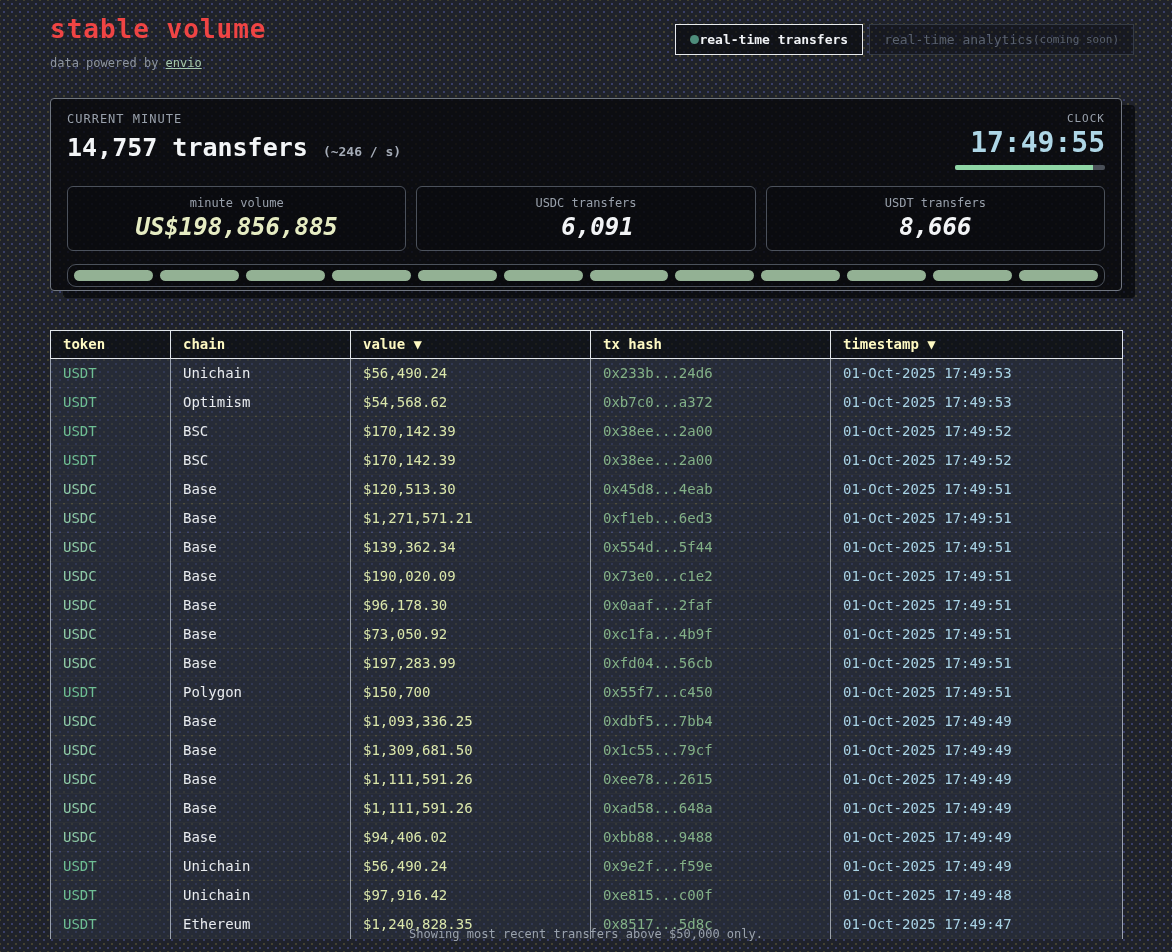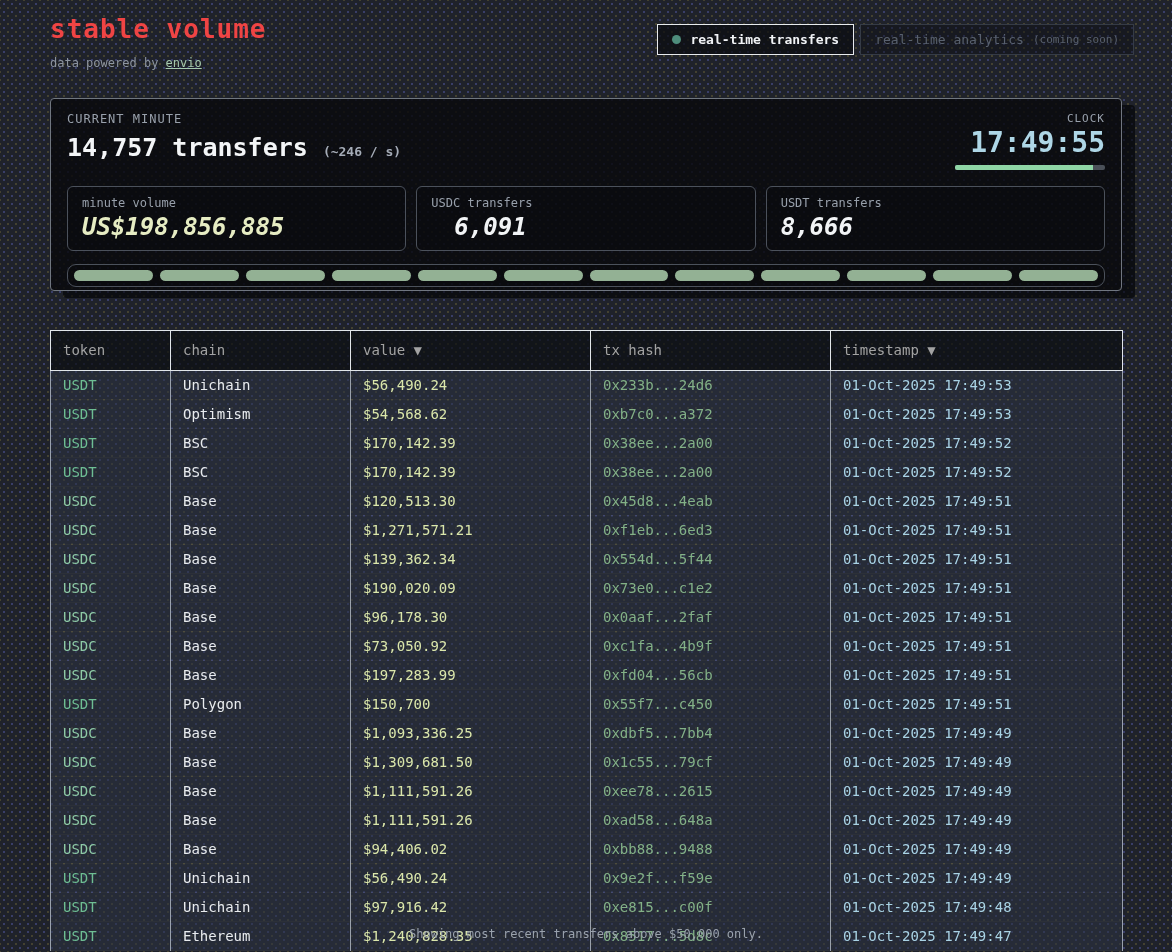--- a/index.html
+++ b/index.html
@@ -17,21 +17,21 @@
     color:#e9ecef;
   }
 
   
   .app-header { position:absolute; left:50px; top:14px; }
   .app-title { font-size:26px; font-weight:bold; color:#ef4444; letter-spacing:1px; }
   .powered { margin-top:12px; font-size:12px; color:#8d95a0; }
   .powered a { color:#a6c9ae; text-decoration:underline; cursor:pointer; }
 
   .tab-bar { position:absolute; right:38px; top:24px; display:flex; gap:6px; align-items:stretch; }
-  .tab { display:flex; align-items:center; gap:9px; padding:7px 14px; font-size:13px; cursor:pointer; }
+  .tab { display:flex; align-items:center; padding:7px 14px; font-size:13px; cursor:pointer; }
   .tab.active { border:1px solid #e7eaee; background:rgba(12,14,18,0.75); color:#f0f2f5; font-weight:bold; }
   .tab.inactive { border:1px solid #353b46; background:rgba(14,16,21,0.45); color:#59616e; }
   .tab .dot { width:9px; height:9px; border-radius:50%; background:var(--accent,#4e8d7c); display:inline-block; }
   .tab .suffix { font-size:11px; }
 
   
   .hero {
     position:absolute; left:50px; top:98px; width:1072px; height:193px;
     background:rgba(8,9,12,0.82);
     border:1px solid #70767f; border-radius:4px;
@@ -42,35 +42,35 @@
   .hero-label { font-size:12px; color:#99a1ac; letter-spacing:1px; }
   .hero-headline { margin-top:7px; font-size:25px; font-weight:bold; color:#f3f5f7; }
   .hero-headline .rate { font-size:13px; font-weight:bold; color:#a6adb8; }
   .clock-block { text-align:right; }
   .clock-label { font-size:11px; color:#99a1ac; letter-spacing:1px; }
   .clock-time { margin-top:2px; font-size:28px; font-weight:bold; color:var(--clock,#aed6e6); line-height:1.15; }
   .clock-bar { margin-top:6px; margin-left:auto; width:150px; height:5px; background:#4a5058; border-radius:2px; overflow:hidden; }
   .clock-fill { height:100%; background:var(--accent,#8fd6a6); }
 
   .stats { display:flex; gap:10px; margin-top:16px; }
-  .stat-card { flex:1; border:1px solid #4b515b; border-radius:6px; padding:9px 14px; background:rgba(6,8,11,0.28); }
+  .stat-card { flex:1; border:1px solid #4b515b; border-radius:6px; padding:9px 14px; background:rgba(6,8,11,0.28);text-align:center; }
   .stat-label { font-size:12px; color:#98a0ab; }
   .stat-value { margin-top:3px; font-size:24px; font-weight:bold; color:#f2f4f6;font-style:italic; }
 
   .seg-bar { margin-top:13px; border:1px solid #4b515b; border-radius:9px; padding:5px 6px; display:flex; gap:7px; background:rgba(6,8,11,0.30); }
   .seg { flex:1; height:11px; border-radius:6px; background:var(--segment,#93b194); }
 
   
   .table-wrap { position:absolute; left:50px; top:330px; width:1072px; }
   table { width:100%; border-collapse:collapse; font-size:14px; table-layout:fixed; border:1px solid #e2e6ea; }
   col.c-token { width:120px; } col.c-chain { width:180px; } col.c-value { width:240px; }
   col.c-hash { width:240px; } col.c-time { width:292px; }
   th {
-    height:40px; padding:0 12px; text-align:left; font-size:14px; font-weight:normal;
-    color:#a3a3a3; background:rgba(13,15,20,0.72); border:1px solid #e2e6ea; line-height:27px;
+    height:28px; padding:0 12px; text-align:left; font-size:14px; font-weight:bold;
+    color:#fef9c3; background:rgba(13,15,20,0.72); border:1px solid #e2e6ea; line-height:27px;
     white-space:nowrap; overflow:hidden;
   }
   td {
     height:28px; padding:0 12px; line-height:28px; white-space:nowrap; overflow:hidden;
     background:rgba(44,51,66,0.55);
     border-left:1px solid #9aa1ac; border-right:1px solid #9aa1ac;
     border-bottom:1px solid rgba(230,235,240,0.07);
   }
   td.col-chain { color:#e9ecef; }
   td.col-value { color:var(--val,#dbe7ab); }

